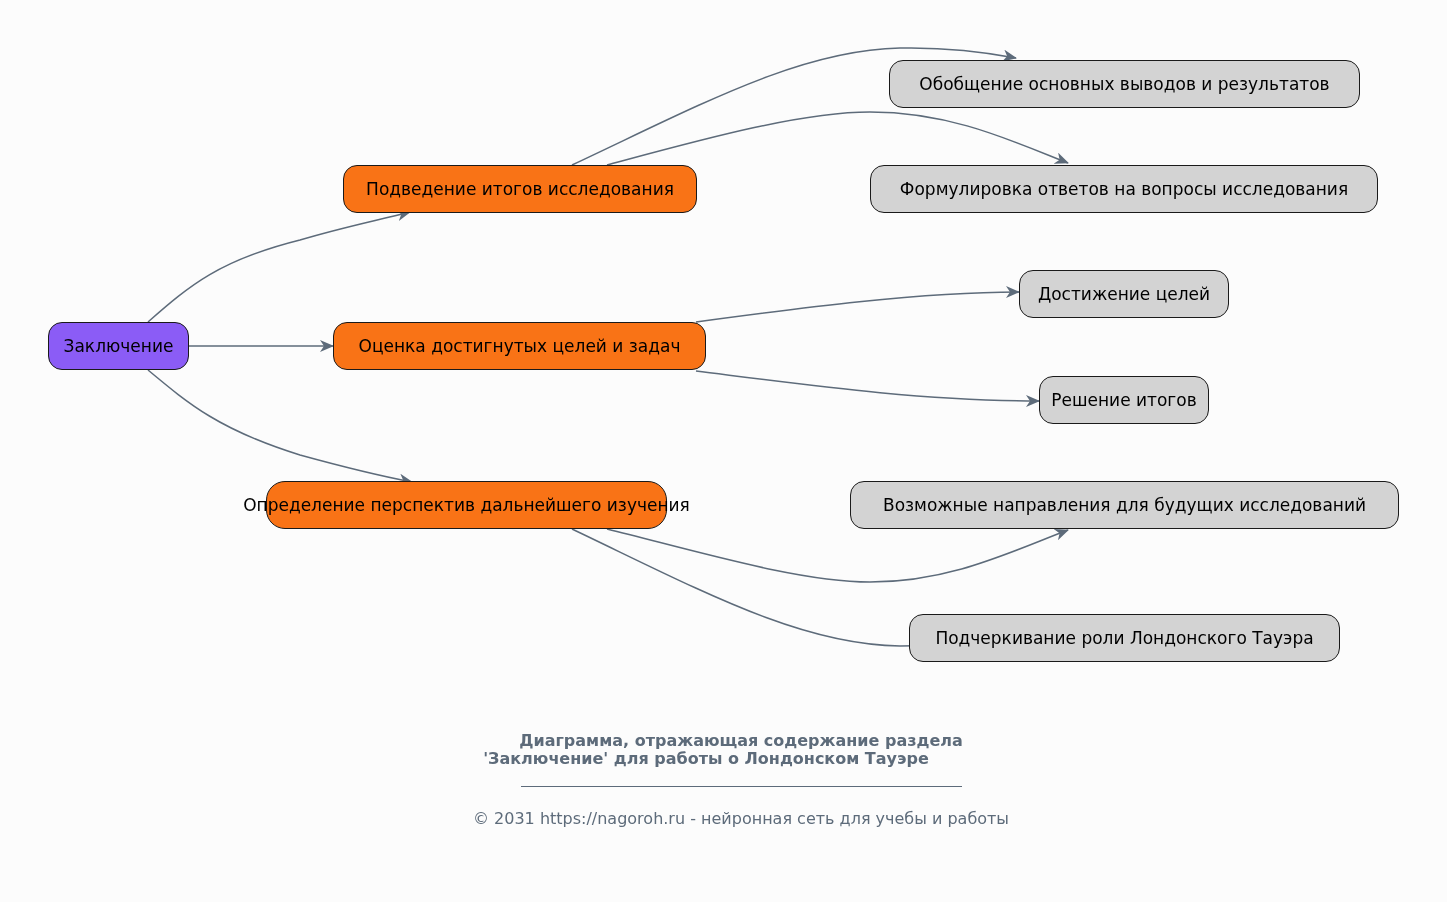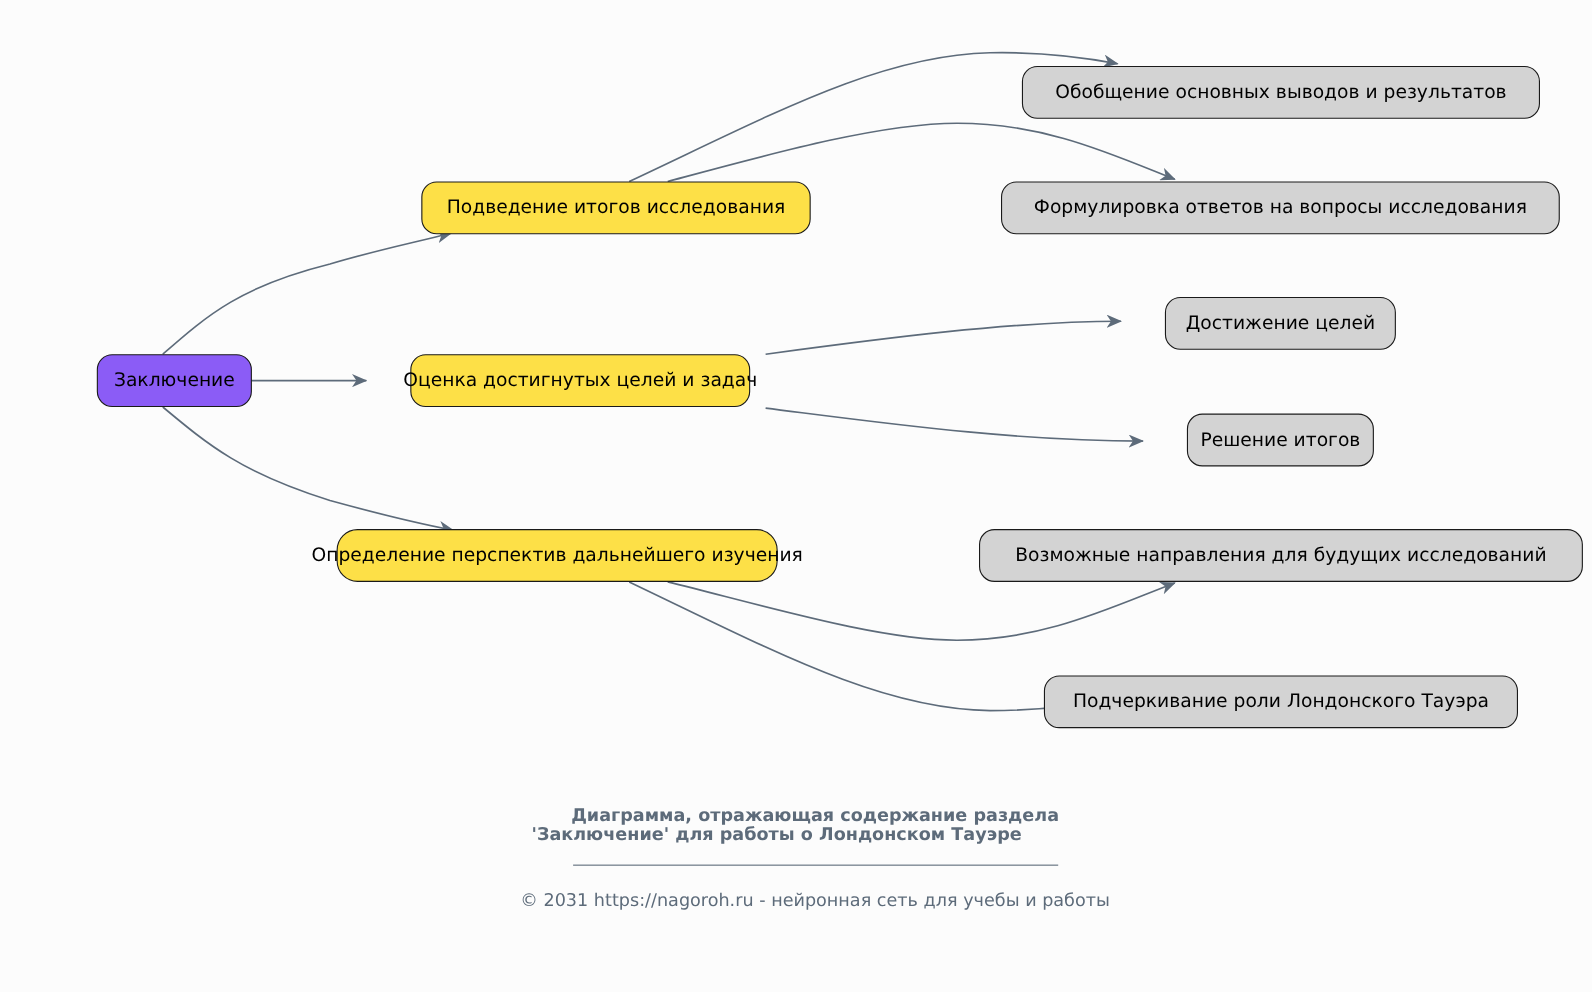--- a/index.html
+++ b/index.html
@@ -5,24 +5,24 @@
   html, body { margin: 0; padding: 0; }
   body {
     width: 1447px; height: 902px; background: #fcfcfc; position: relative; overflow: hidden;
     font-family: "DejaVu Sans", sans-serif;
   }
   #diagram { position: absolute; left: 0; top: 0; }
   .node {
     position: absolute; box-sizing: border-box; height: 48px;
     border: 1.3px solid #1a1a1a; border-radius: 14px;
     display: flex; align-items: center; justify-content: center;
-    font-size: 17px; color: #000; white-space: nowrap; margin-left: 40px;
+    font-size: 17px; color: #000; white-space: nowrap;
   }
   .root { background: #8b5cf6; }
-  .mid { background: #fde047; }
+  .mid { background: #f97316; }
   .leaf { background: #d3d3d3; }
   .caption {
     position: absolute; left: 0; width: 1447px; text-align: center;
     color: #5d6b7a; font-size: 16px;
   }
   .title { font-weight: bold; line-height: 18px; }
   .rule { position: absolute; left: 521px; width: 441px; top: 786px; border-top: 1px solid #5d6b7a; }
 </style>
 </head>
 <body>
@@ -42,21 +42,21 @@
     <path marker-end="url(#arr)" d="M696,322 C800,308 920,292 1019,292"></path>
     <path marker-end="url(#arr)" d="M696,371 C800,384 920,401 1039,401"></path>
     <path marker-end="url(#arr)" d="M607,529 C700,552 800,582 870,582 C950,582 1010,552 1068,530"></path>
     <path marker-end="url(#arr)" d="M572,529 C700,590 800,645 900,646 C950,646 985,641 1016,634"></path>
   </g>
 </svg>
 
 <div class="node root" style="left:48px;top:322px;width:141px;">Заключение</div>
 
 <div class="node mid" style="left:343px;top:165px;width:354px;">Подведение итогов исследования</div>
-<div class="node mid" style="left:333px;top:322px;width:309px;">Оценка достигнутых целей и задач</div>
+<div class="node mid" style="left:333px;top:322px;width:373px;">Оценка достигнутых целей и задач</div>
 <div class="node mid" style="left:266px;top:481px;width:401px;border-radius:19px;">Определение перспектив дальнейшего изучения</div>
 
 <div class="node leaf" style="left:889px;top:60px;width:471px;">Обобщение основных выводов и результатов</div>
 <div class="node leaf" style="left:870px;top:165px;width:508px;">Формулировка ответов на вопросы исследования</div>
 <div class="node leaf" style="left:1019px;top:270px;width:210px;">Достижение целей</div>
 <div class="node leaf" style="left:1039px;top:376px;width:170px;">Решение итогов</div>
 <div class="node leaf" style="left:850px;top:481px;width:549px;text-align:center;">Возможные направления для будущих исследований</div>
 <div class="node leaf" style="left:909px;top:614px;width:431px;">Подчеркивание роли Лондонского Тауэра</div>
 
 <div class="caption title" style="top:732px;padding-left:35px;box-sizing:border-box;">Диаграмма, отражающая содержание раздела</div>

